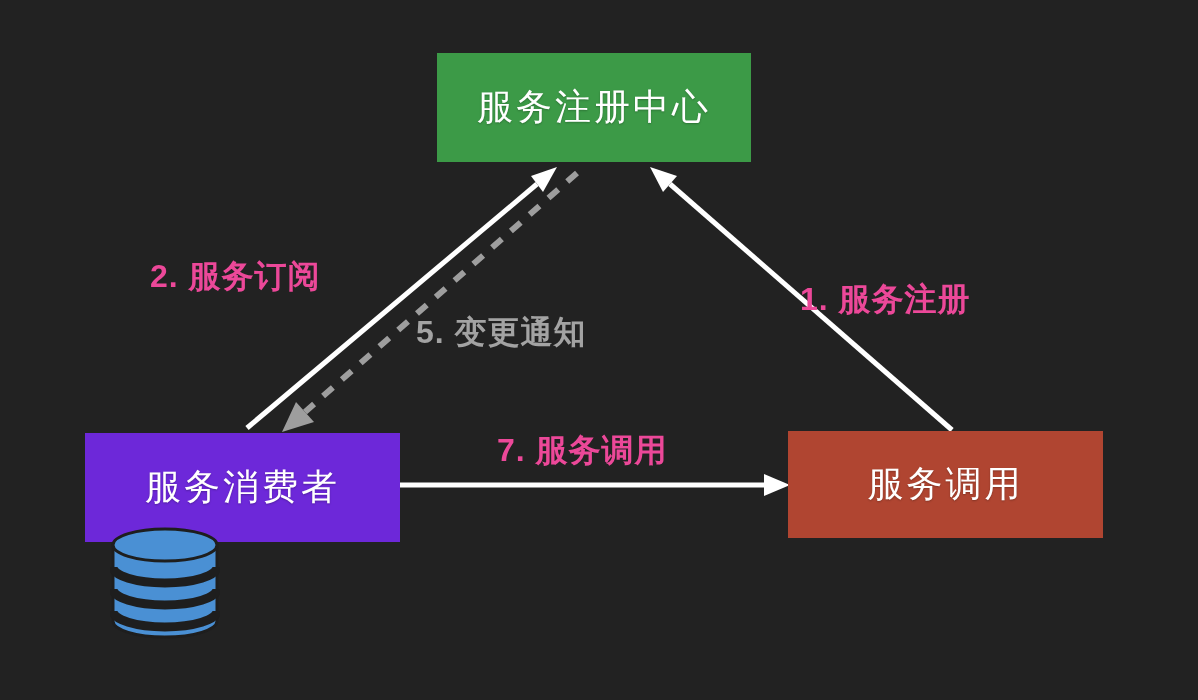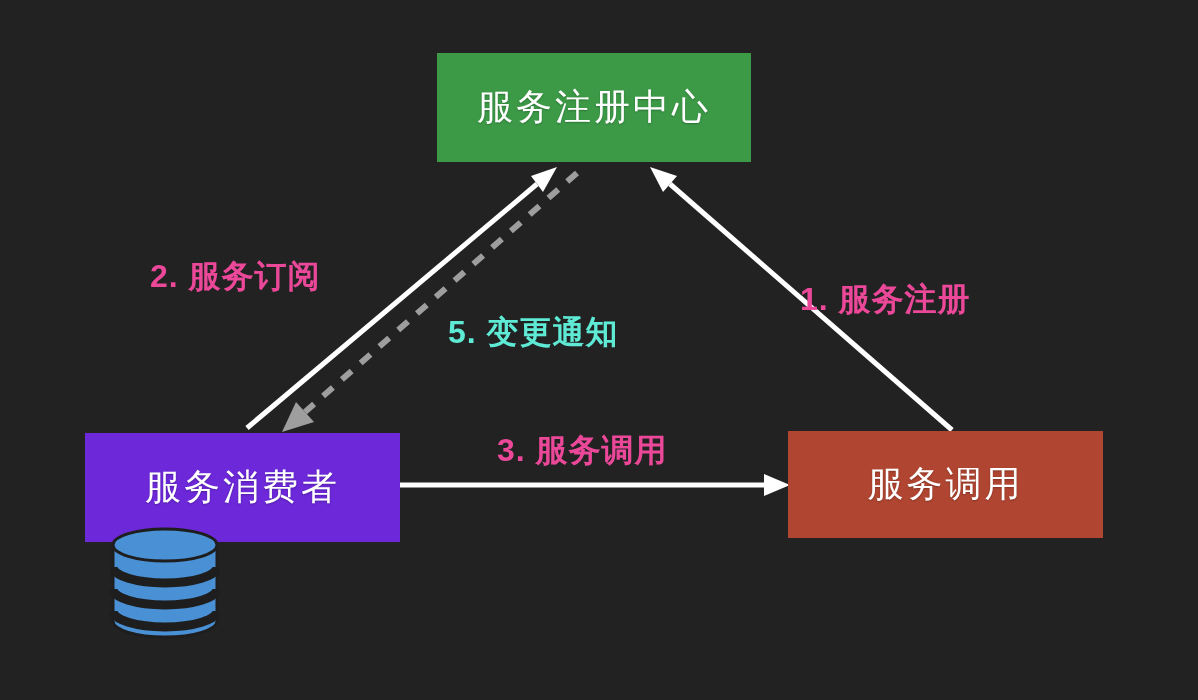--- a/index.html
+++ b/index.html
@@ -41,21 +41,21 @@
   .edge-label {
     position: absolute;
     font-size: 32px;
     font-weight: 700;
     color: #ec4899;
     white-space: nowrap;
     letter-spacing: 1px;
   }
   #label-subscribe { left: 150px; top: 255px; }
   #label-register  { left: 800px; top: 254px; margin-top: 24px; }
-  #label-notify    { left: 448px; top: 311px; color: #5eead4; }
+  #label-notify    { left: 416px; top: 311px; color: #a3a3a3; }
   #label-invoke    { left: 497px; top: 429px; }
   #label-cache     { left: 237px; top: 588px; }
   #arrows-layer {
     position: absolute;
     left: 0; top: 0; width: 1198px; height: 700px;
     pointer-events: none;
   }
   #database-icon-wrap {
     position: absolute;
     left: 110px; top: 525px; width: 110px; height: 116px;
@@ -108,15 +108,15 @@
       <path d="M3,64 A52,16 0 0 0 107,64" fill="none" stroke="#1e1e1e" stroke-width="9"></path>
       <path d="M3,86 A52,16 0 0 0 107,86" fill="none" stroke="#1e1e1e" stroke-width="9"></path>
 
       <ellipse cx="55" cy="20" rx="52" ry="16" fill="#4a90d4" stroke="#1e1e1e" stroke-width="3"></ellipse>
     </svg>
   </div>
 
   <div class="edge-label" id="label-subscribe">2. 服务订阅</div>
   <div class="edge-label" id="label-register">1. 服务注册</div>
   <div class="edge-label" id="label-notify">5. 变更通知</div>
-  <div class="edge-label" id="label-invoke">3. 服务调用</div>
+  <div class="edge-label" id="label-invoke">7. 服务调用</div>
 
 </div>
 
 </body></html>

